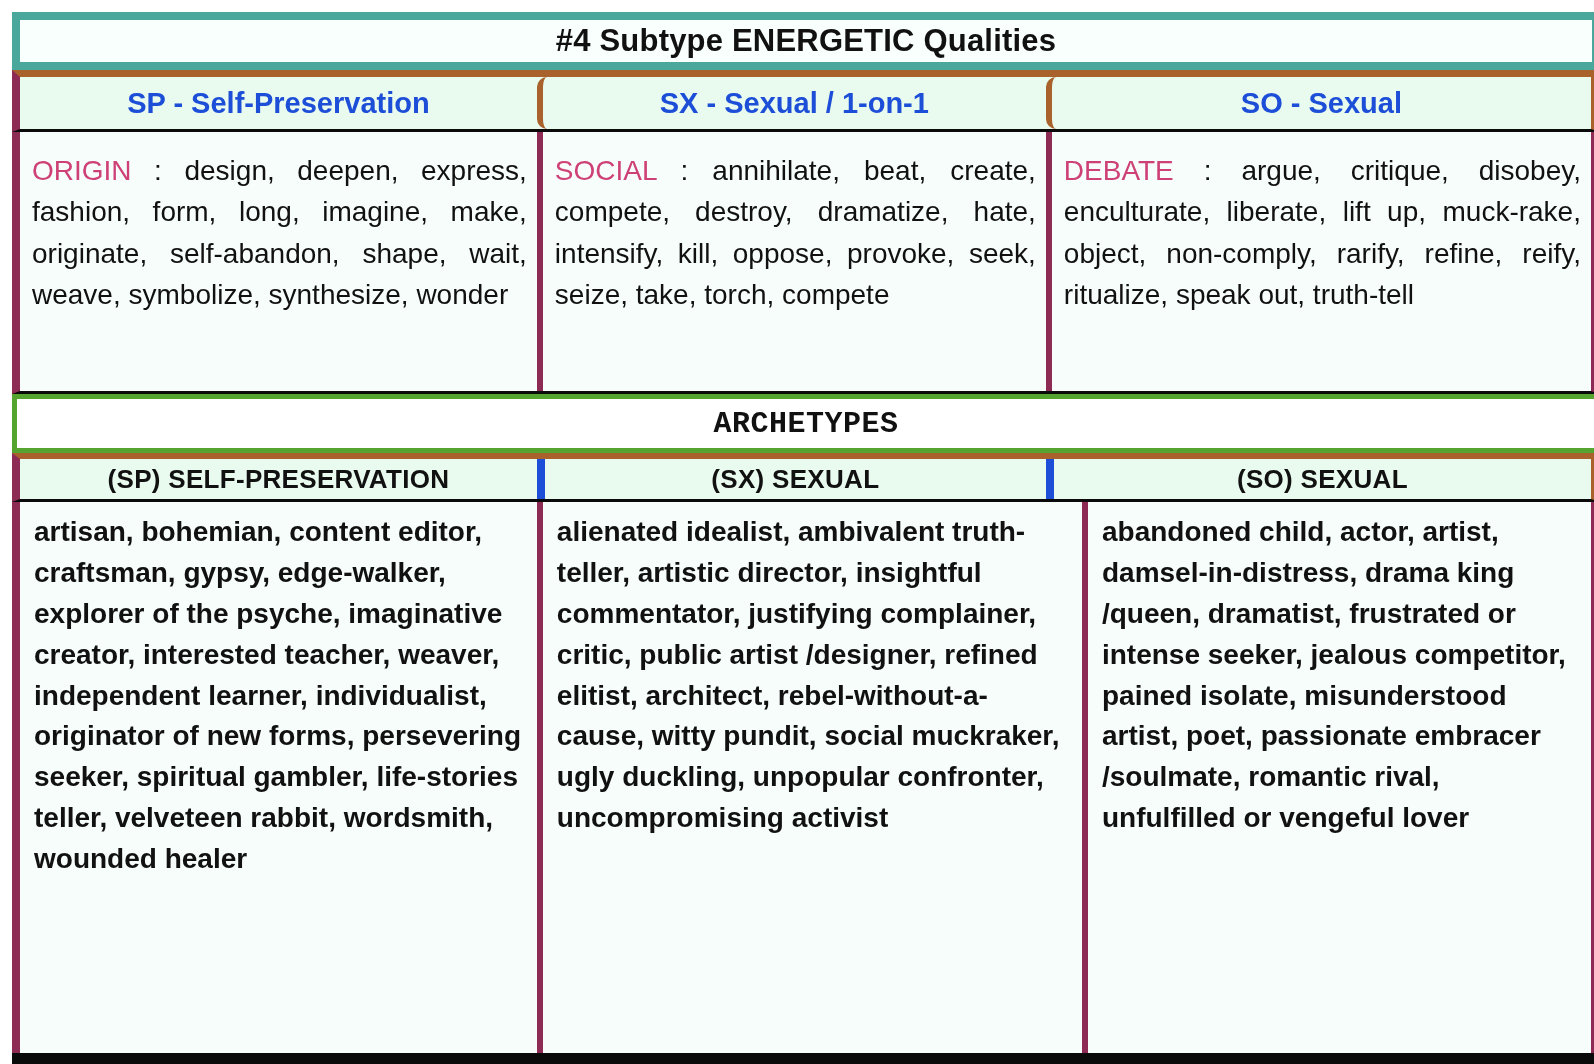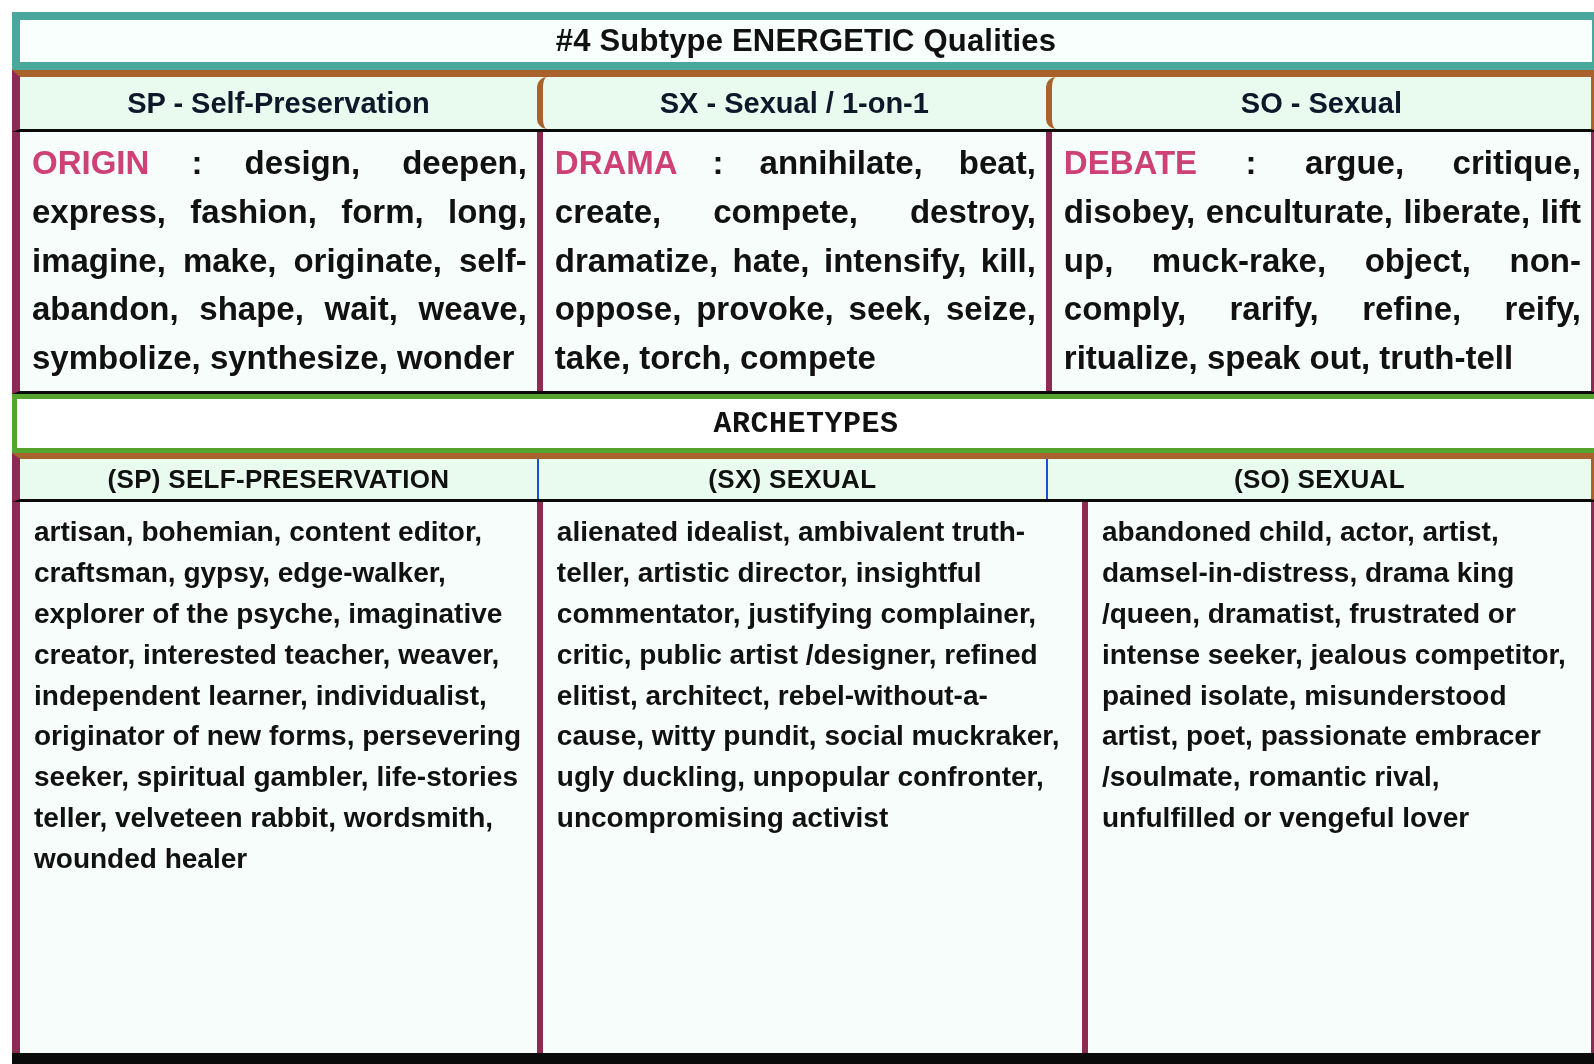--- a/index.html
+++ b/index.html
@@ -41,37 +41,37 @@
     border-left: 8px solid #8d2b55;
     border-right: 9px solid #a9622b;
     border-bottom: 3px solid #0a0a0a;
   }
   .q-header .hcell {
     display: flex;
     align-items: center;
     justify-content: center;
     font-size: 29px;
     font-weight: bold;
-    color: #0f172a;
+    color: #1d4ed8;
   }
   .q-header .hcell + .hcell { border-left: 6px solid #a9622b; border-radius: 10px; }
 
   
   .q-body {
     height: 262px;
     display: flex;
     background: #f7fdfa;
     border-left: 8px solid #8d2b55;
     border-right: 9px solid #8d2b55;
     border-bottom: 3px solid #0a0a0a;
   }
   .q-body .bcell {
-    padding: 7px 10px 6px 12px;
-    font-size: 33px;
-    font-weight: bold;
+    padding: 18px 10px 6px 12px;
+    font-size: 28px;
+    font-weight: normal;
     line-height: 1.48;
     color: #111111;
     text-align: justify;
   }
   .q-body .bcell + .bcell { border-left: 6px solid #8d2b55; }
   .kw { color: #ce4177; }
 
   
   .arch-band {
     height: 59px;
@@ -101,21 +101,21 @@
   }
   .a-header .hcell {
     display: flex;
     align-items: center;
     justify-content: center;
     font-size: 26px;
     font-weight: bold;
     letter-spacing: 0.3px;
     color: #111111;
   }
-  .a-header .hcell + .hcell { border-left: 2px solid #1d4ed8; }
+  .a-header .hcell + .hcell { border-left: 8px solid #1d4ed8; }
 
   
   .a-body {
     flex: 1;
     display: flex;
     background: #f7fdfa;
     border-left: 8px solid #8d2b55;
     border-right: 9px solid #8d2b55;
   }
   .a-body .bcell {
@@ -143,21 +143,21 @@
   </div>
 
   <div class="q-header">
     <div class="hcell col-0">SP - Self-Preservation</div>
     <div class="hcell col-1">SX - Sexual / 1-on-1</div>
     <div class="hcell col-2">SO - Sexual</div>
   </div>
 
   <div class="q-body">
     <div class="bcell col-0"><span class="kw">ORIGIN</span><span> : </span><span>design, deepen, express, fashion, form, long, imagine, make, originate, self-abandon, shape, wait, weave, symbolize, synthesize, wonder</span></div>
-    <div class="bcell col-1"><span class="kw">DRAMA</span><span> : </span><span>annihilate, beat, create, compete, destroy, dramatize, hate, intensify, kill, oppose, provoke, seek, seize, take, torch, compete</span></div>
+    <div class="bcell col-1"><span class="kw">SOCIAL</span><span> : </span><span>annihilate, beat, create, compete, destroy, dramatize, hate, intensify, kill, oppose, provoke, seek, seize, take, torch, compete</span></div>
     <div class="bcell col-2"><span class="kw">DEBATE</span><span> : </span><span>argue, critique, disobey, enculturate, liberate, lift up, muck-rake, object,  non-comply, rarify, refine, reify, ritualize, speak out, truth-tell</span></div>
   </div>
 
   <div class="arch-band">
     <div class="band-title">ARCHETYPES</div>
   </div>
 
   <div class="a-header">
     <div class="hcell col-0">(SP) SELF-PRESERVATION</div>
     <div class="hcell col-1">(SX) SEXUAL</div>

